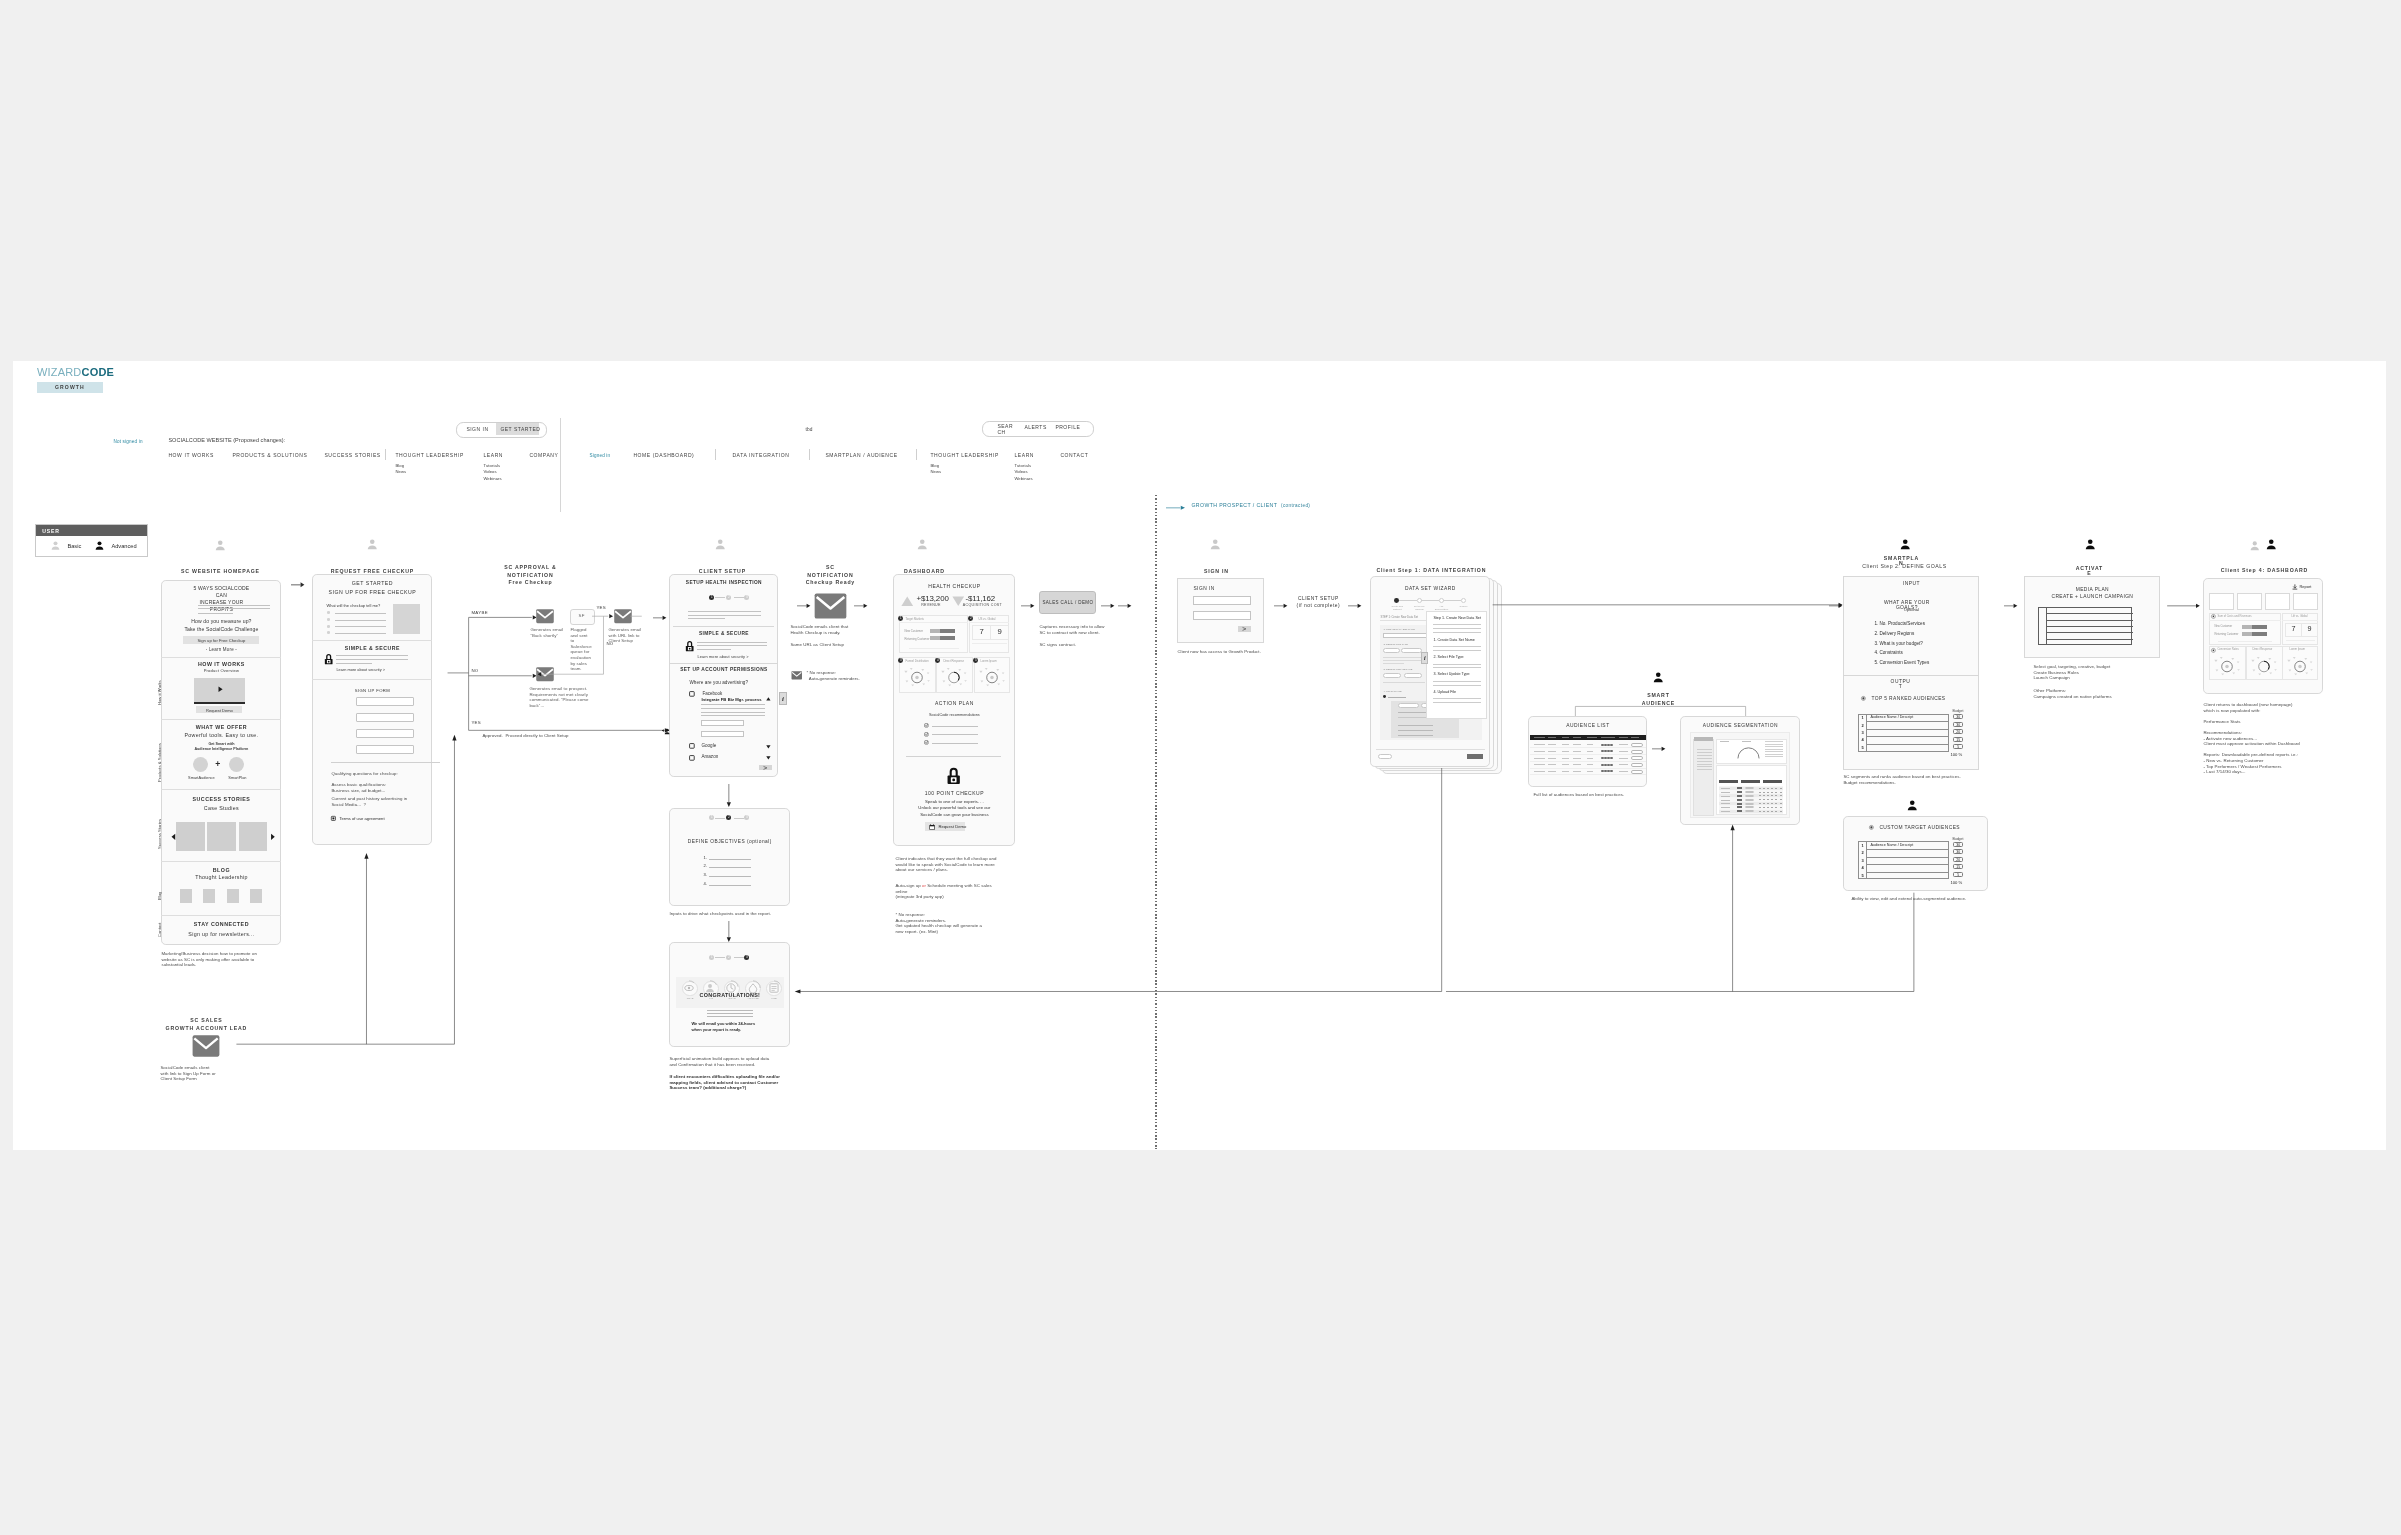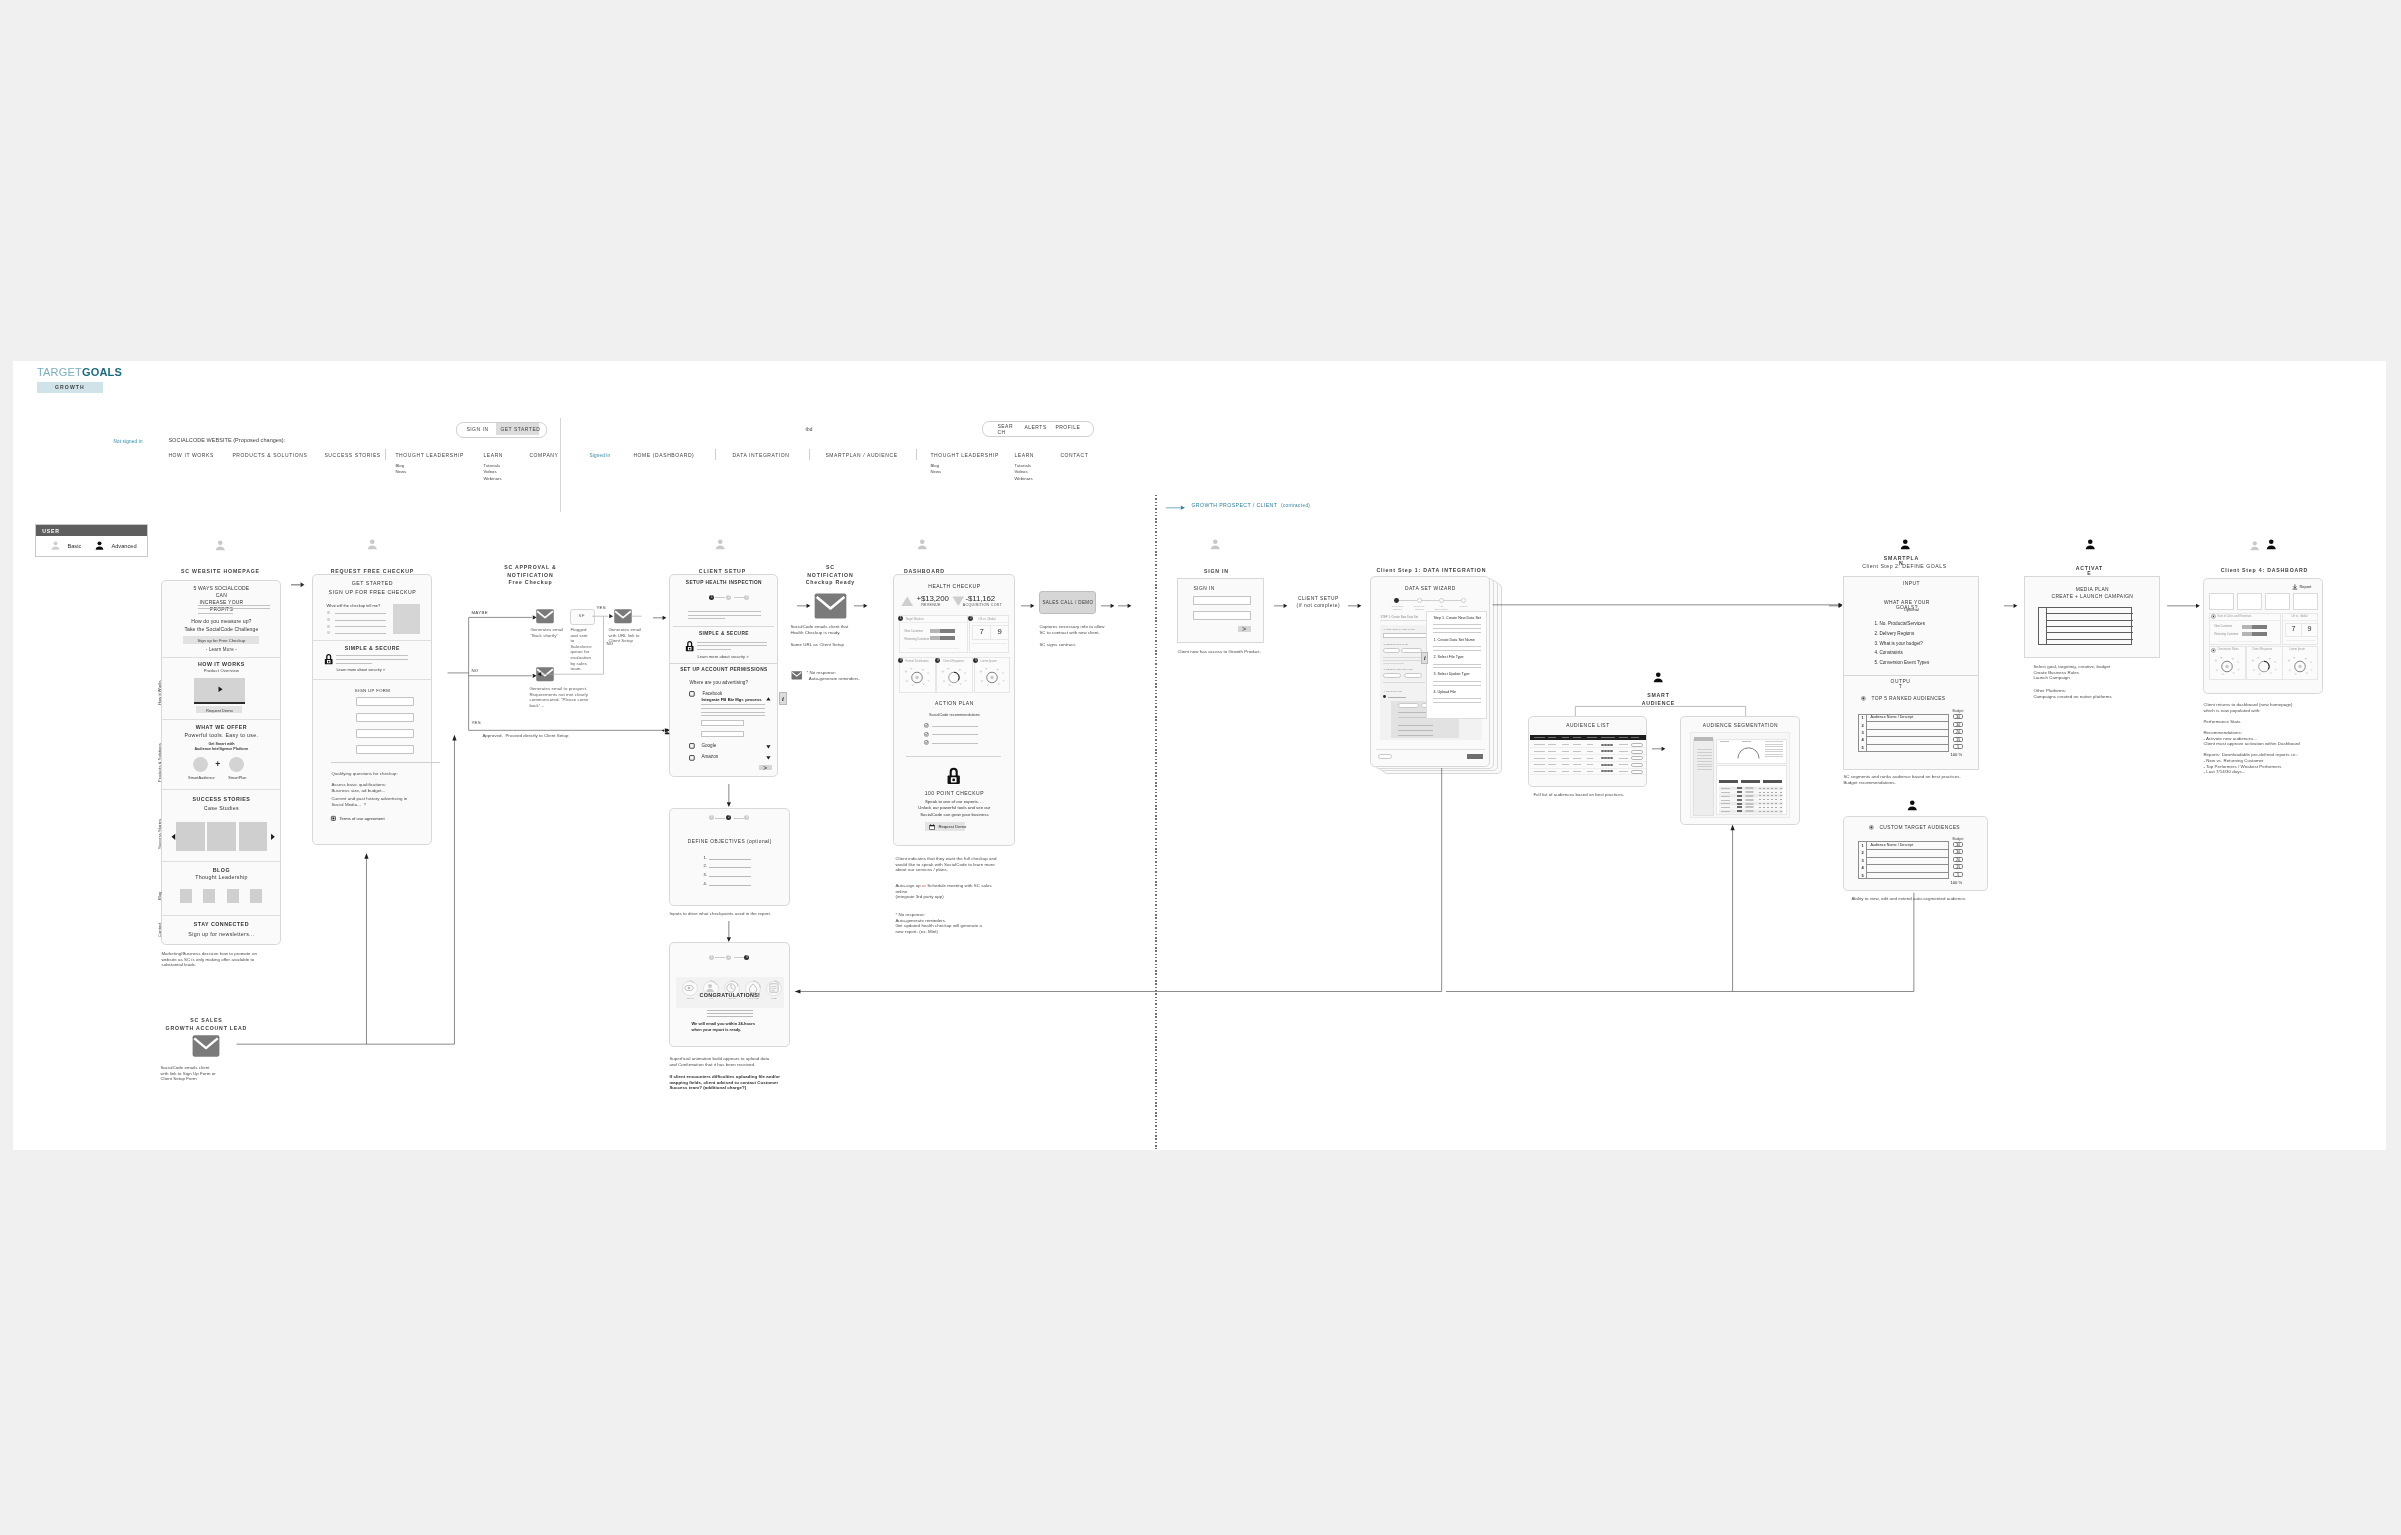--- a/index.html
+++ b/index.html
@@ -21,21 +21,21 @@
 .navsub{font-size:4.2px;color:#3f3f3f;line-height:1.5;letter-spacing:0.1px;position:absolute;}
 .teal{color:#2a87a0;}
 </style>
 </head>
 <body>
 
 <div id="canvas">
 
 <div class="abs" style="left:23.5px;top:5.8px;">
   <div style="font-size:11px;letter-spacing:0.2px;line-height:1;white-space:nowrap;">
-    <span style="color:#79afbe;font-weight:400;">TARGET</span><span style="color:#1b6b7e;font-weight:700;">GOALS</span>
+    <span style="color:#79afbe;font-weight:400;">WIZARD</span><span style="color:#1b6b7e;font-weight:700;">CODE</span>
   </div>
 </div>
 <div class="abs" style="left:23.5px;top:21px;width:66px;height:10.6px;background:#cfe3e9;">
   <div style="font-size:5.1px;letter-spacing:1.1px;color:#3e3e3e;font-weight:bold;text-align:center;line-height:10.6px;">GROWTH</div>
 </div>
 
 <div class="nav teal" style="left:100px;top:78px;font-size:4.6px;letter-spacing:0.2px;">Not signed in</div>
 <div class="nav" style="left:155px;top:76px;font-size:5.5px;letter-spacing:0.05px;">SOCIALCODE WEBSITE (Proposed changes):</div>
 <div class="abs" style="left:443px;top:61px;width:89px;height:14.4px;border:1px solid #cfcfcf;border-radius:7.2px;background:#fff;"></div>
 <div class="nav" style="left:453px;top:65px;font-size:5px;letter-spacing:0.5px;">SIGN IN</div>

